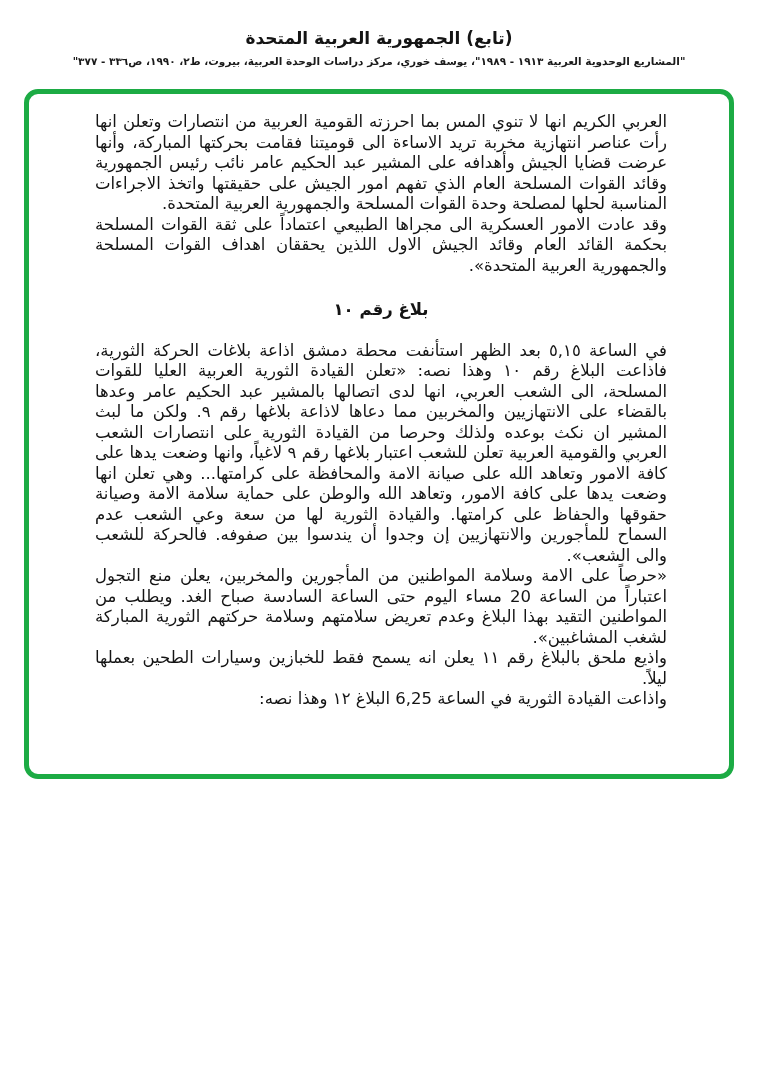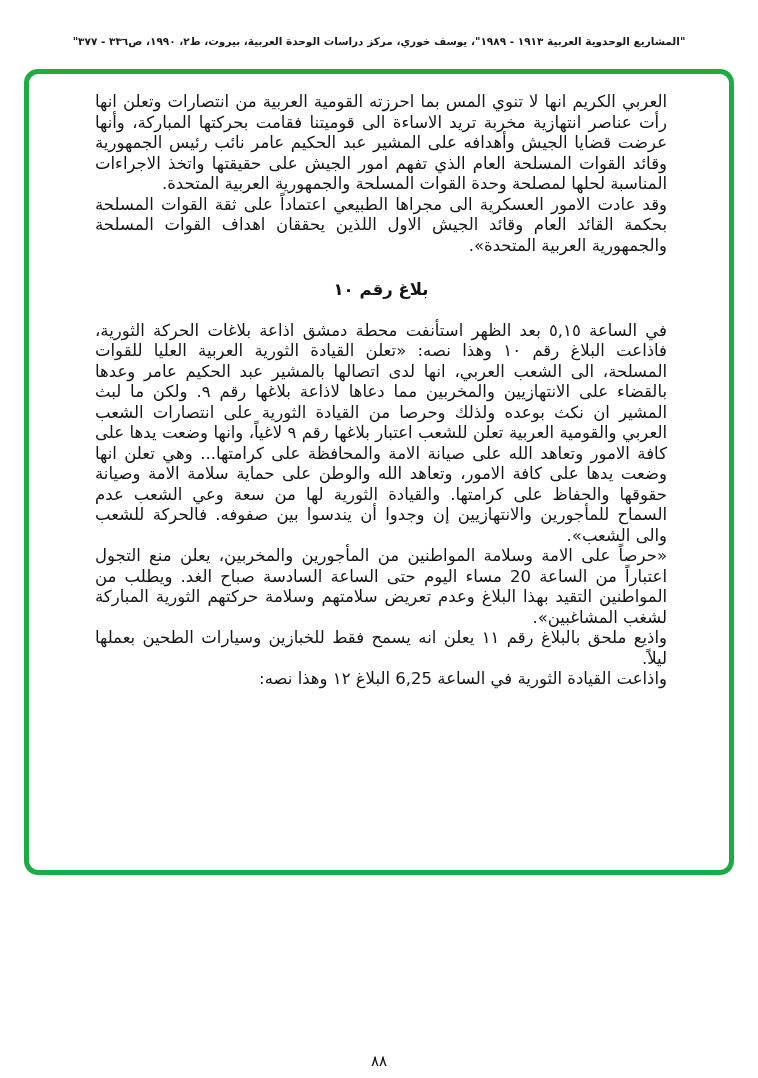--- a/index.html
+++ b/index.html
@@ -29,21 +29,21 @@
     letter-spacing: 0.2px;
   }
   .header-source {
     margin-top: 7px;
     font-size: 10.5px;
     font-weight: bold;
     color: #1a1a1a;
   }
   .green-box {
     width: 710px;
-    height: 806px;
+    height: 690px;
     margin: 22px auto 0 auto;
     border: 5px solid #1cab44;
     border-radius: 14px;
     padding: 18px 62px 18px 66px;
     overflow: hidden;
     background: #ffffff;
   }
   .doc-body {
     direction: rtl;
     text-align: justify;
@@ -68,30 +68,30 @@
     font-size: 15px;
     color: #111;
   }
 </style>
 </head>
 <body>
 
 <div class="page">
 
   <div class="page-header">
+    <div class="header-title">(تابع) الجمهورية العربية المتحدة</div>
     <div class="header-source">"المشاريع الوحدوية العربية ١٩١٣ - ١٩٨٩"، يوسف خوري، مركز دراسات الوحدة العربية، بيروت، ط٢، ١٩٩٠، ص٣٣٦ - ٣٧٧"</div>
   </div>
 
   <div class="green-box" style="border-color: rgb(28, 171, 68);">
     <section class="doc-body">
       <p class="para">العربي الكريم انها لا تنوي المس بما احرزته القومية العربية من انتصارات وتعلن انها رأت عناصر انتهازية مخربة تريد الاساءة الى قوميتنا فقامت بحركتها المباركة، وأنها عرضت قضايا الجيش وأهدافه على المشير عبد الحكيم عامر نائب رئيس الجمهورية وقائد القوات المسلحة العام الذي تفهم امور الجيش على حقيقتها واتخذ الاجراءات المناسبة لحلها لمصلحة وحدة القوات المسلحة والجمهورية العربية المتحدة.</p>
       <p class="para">وقد عادت الامور العسكرية الى مجراها الطبيعي اعتماداً على ثقة القوات المسلحة بحكمة القائد العام وقائد الجيش الاول اللذين يحققان اهداف القوات المسلحة والجمهورية العربية المتحدة».</p>
       <h2 class="section-heading">بلاغ رقم ١٠</h2>
       <p class="para">في الساعة ٥,١٥ بعد الظهر استأنفت محطة دمشق اذاعة بلاغات الحركة الثورية، فاذاعت البلاغ رقم ١٠ وهذا نصه: «تعلن القيادة الثورية العربية العليا للقوات المسلحة، الى الشعب العربي، انها لدى اتصالها بالمشير عبد الحكيم عامر وعدها بالقضاء على الانتهازيين والمخربين مما دعاها لاذاعة بلاغها رقم ٩. ولكن ما لبث المشير ان نكث بوعده ولذلك وحرصا من القيادة الثورية على انتصارات الشعب العربي والقومية العربية تعلن للشعب اعتبار بلاغها رقم ٩ لاغياً، وانها وضعت يدها على كافة الامور وتعاهد الله على صيانة الامة والمحافظة على كرامتها... وهي تعلن انها وضعت يدها على كافة الامور، وتعاهد الله والوطن على حماية سلامة الامة وصيانة حقوقها والحفاظ على كرامتها. والقيادة الثورية لها من سعة وعي الشعب عدم السماح للمأجورين والانتهازيين إن وجدوا أن يندسوا بين صفوفه. فالحركة للشعب والى الشعب».</p>
       <p class="para">«حرصاً على الامة وسلامة المواطنين من المأجورين والمخربين، يعلن منع التجول اعتباراً من الساعة 20 مساء اليوم حتى الساعة السادسة صباح الغد. ويطلب من المواطنين التقيد بهذا البلاغ وعدم تعريض سلامتهم وسلامة حركتهم الثورية المباركة لشغب المشاغبين».</p>
       <p class="para">واذيع ملحق بالبلاغ رقم ١١ يعلن انه يسمح فقط للخبازين وسيارات الطحين بعملها ليلاً.</p>
       <p class="para">واذاعت القيادة الثورية في الساعة 6,25 البلاغ ١٢ وهذا نصه:</p>
     </section>
   </div>
 
-  <div class="page-number">٨٨</div>
 
 </div>
 
 </body></html>

